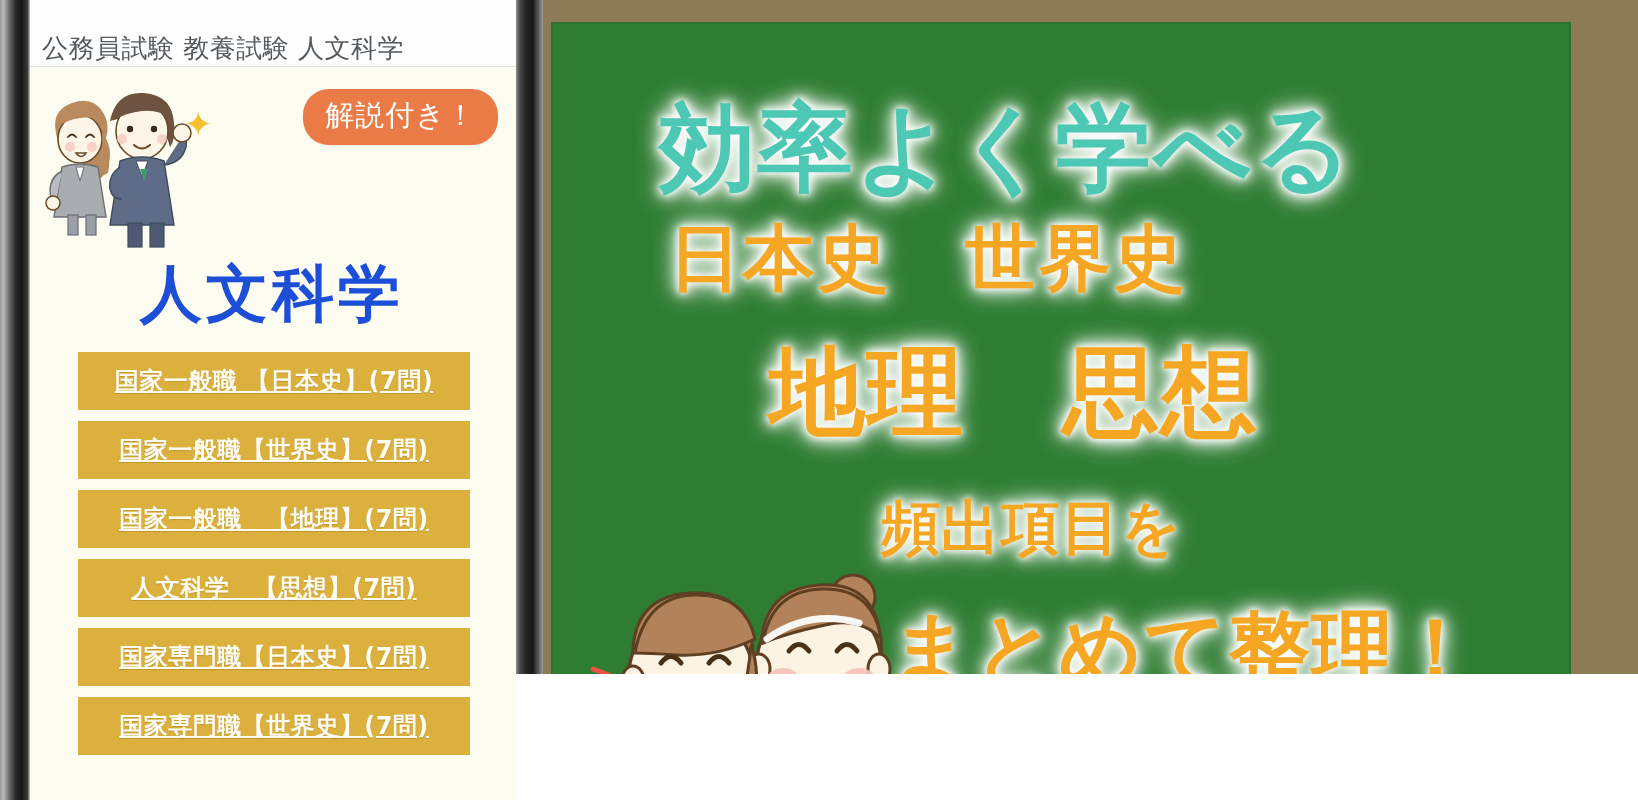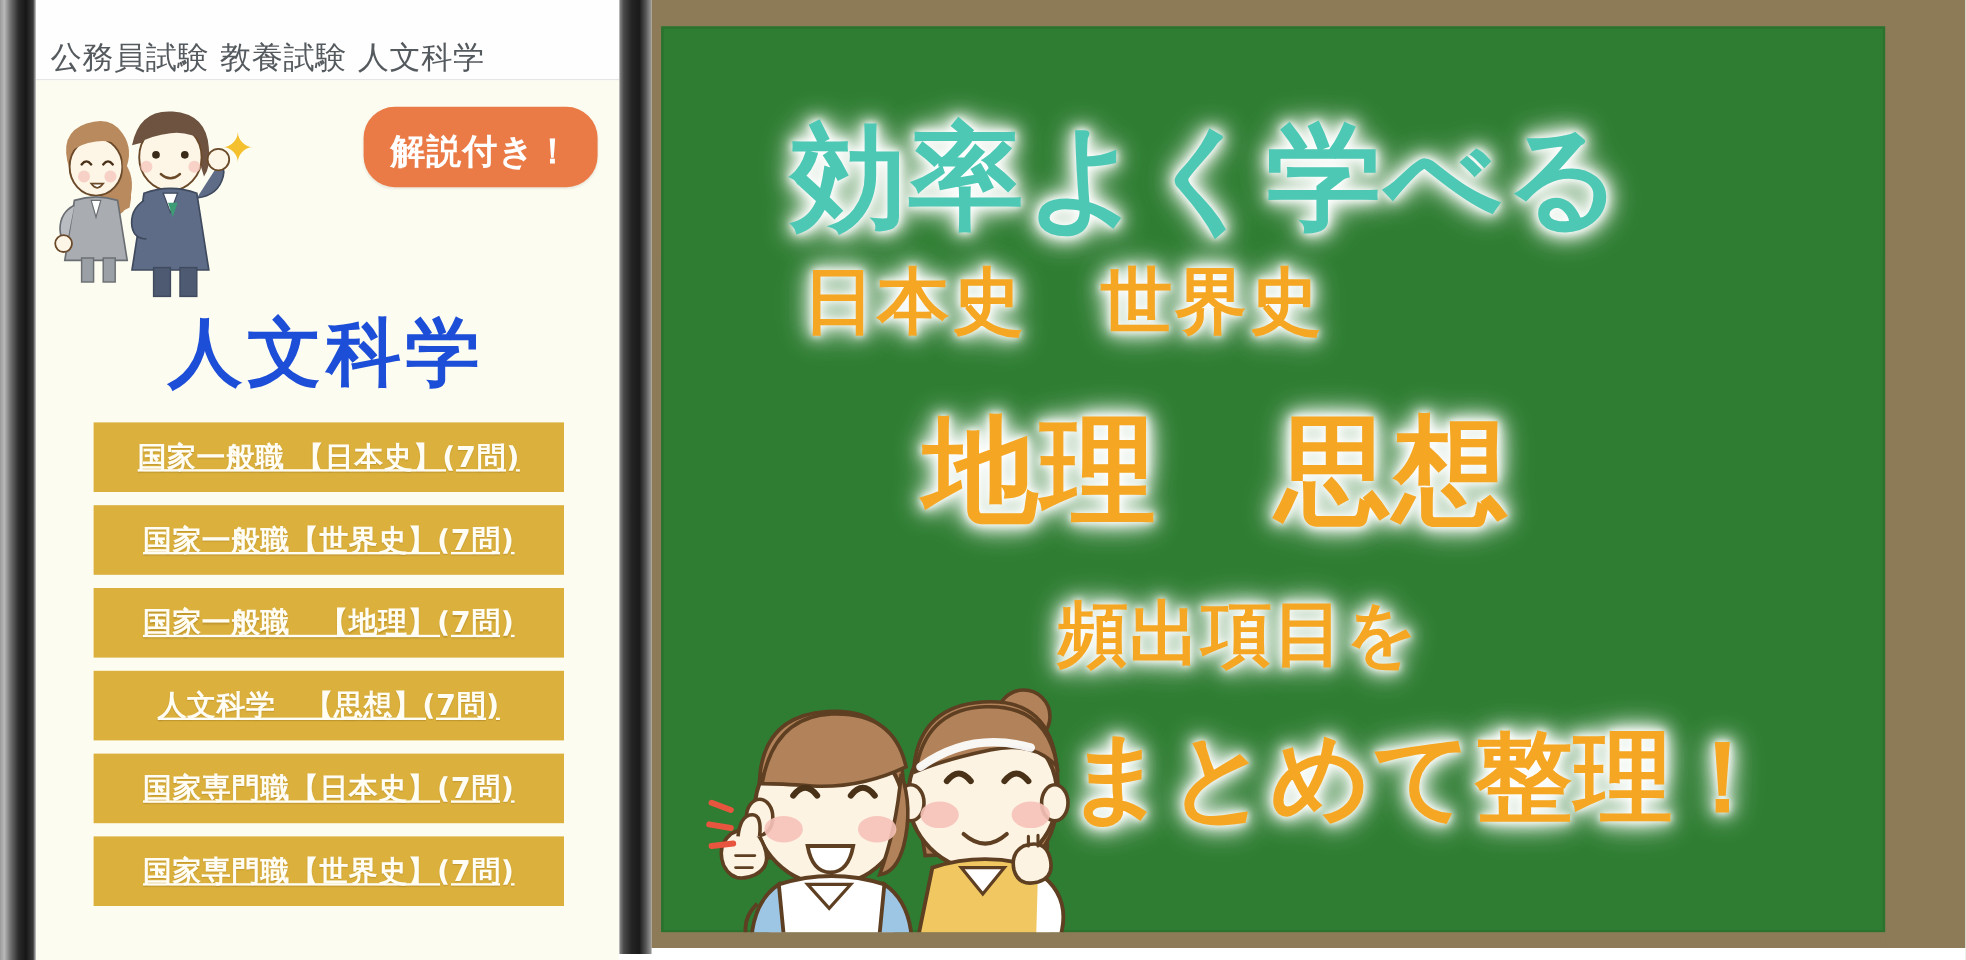--- a/index.html
+++ b/index.html
@@ -36,22 +36,22 @@
     background:#fdfcf0;overflow:hidden;
   }
 
   
   .people-illust{position:absolute;left:2px;top:8px;width:170px;height:180px;}
   .sparkle{position:absolute;left:152px;top:32px;color:#f4c02e;font-size:34px;line-height:1;}
 
   .badge-kaisetsu{
     position:absolute;right:18px;top:22px;
     background:#ea7a46;color:#ffffff;
-    border-radius:26px;padding:18px 22px 9px 22px;
-    font-size:29px;font-weight:bold;letter-spacing:1px;white-space:nowrap;
+    border-radius:26px;padding:7px 22px 9px 22px;
+    font-size:29px;font-weight:normal;letter-spacing:1px;white-space:nowrap;
     font-family:"DejaVu Sans","Liberation Sans",sans-serif;
     box-shadow:0 1px 2px rgba(0,0,0,.08);
   }
 
   .title-komuin{
     position:absolute;left:158px;top:100px;
     font-size:62px;font-weight:bold;color:#e8743b;letter-spacing:4px;
     font-family:"DejaVu Sans","Liberation Sans",sans-serif;white-space:nowrap;
   }
   .title-jinbun{
@@ -67,21 +67,21 @@
     display:flex;align-items:center;justify-content:center;
     font-size:24px;font-weight:bold;letter-spacing:.5px;white-space:nowrap;
     font-family:"DejaVu Sans","Liberation Sans",sans-serif;
     text-shadow:0 1px 1px rgba(120,85,10,.25);
     cursor:pointer;
     text-decoration:underline;
   }
 
   
   #right-panel{
-    position:absolute;left:516px;top:0;width:1122px;height:800px;
+    position:absolute;left:516px;top:0;width:1122px;height:674px;
     background:#ffffff;overflow:hidden;
   }
   .bezel-right{
     position:absolute;left:0px;top:0;width:27px;height:795px;
     background:linear-gradient(90deg,#8e8e8e 0%,#4a4a4a 14%,#242424 38%,#1a1a1a 62%,#565656 82%,#9d9d9d 100%);
   }
   .board-frame{
     position:absolute;left:27px;top:0;width:1095px;height:790px;
     background:#8d7a56;
   }
@@ -103,21 +103,21 @@
       0 0 6px #ffffff, 0 0 12px #ffffff, 0 0 18px #ffffff,
       0 0 24px rgba(255,255,255,.85), 0 0 30px rgba(255,255,255,.6);
   }
   .ln-orange{
     color:#f5a623;
     text-shadow:
       0 0 6px #ffffff, 0 0 12px #ffffff, 0 0 18px #ffffff,
       0 0 24px rgba(255,255,255,.85), 0 0 30px rgba(255,255,255,.6);
   }
   #bl1{left:108px;top:78px;font-size:96px;letter-spacing:2px;}
-  #bl2{left:118px;top:200px;font-size:60px;letter-spacing:2px;}
+  #bl2{left:118px;top:200px;font-size:72px;letter-spacing:2px;}
   #bl3{left:218px;top:322px;font-size:96px;letter-spacing:2px;text-align:center;}
   #bl4{left:330px;top:476px;font-size:59px;letter-spacing:1px;}
   #bl5{left:318px;top:586px;font-size:82px;letter-spacing:1px;margin-left:20px;}
 
   .board-ledge{
     position:absolute;left:8px;top:777px;width:1020px;height:13px;background:#8d7a56;
   }
 
   
   .kids{position:absolute;left:40px;top:525px;width:330px;height:252px;}

